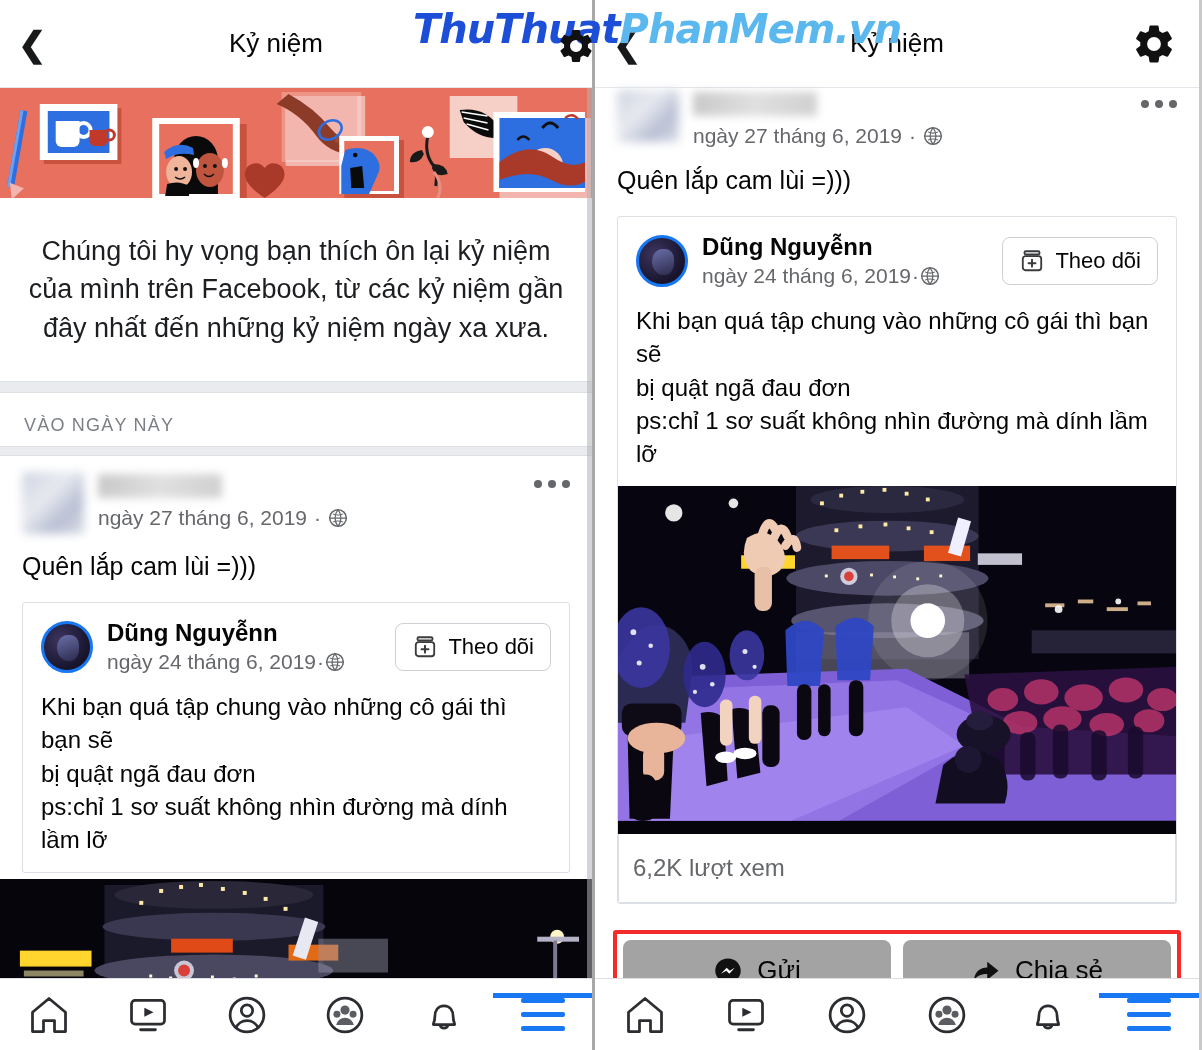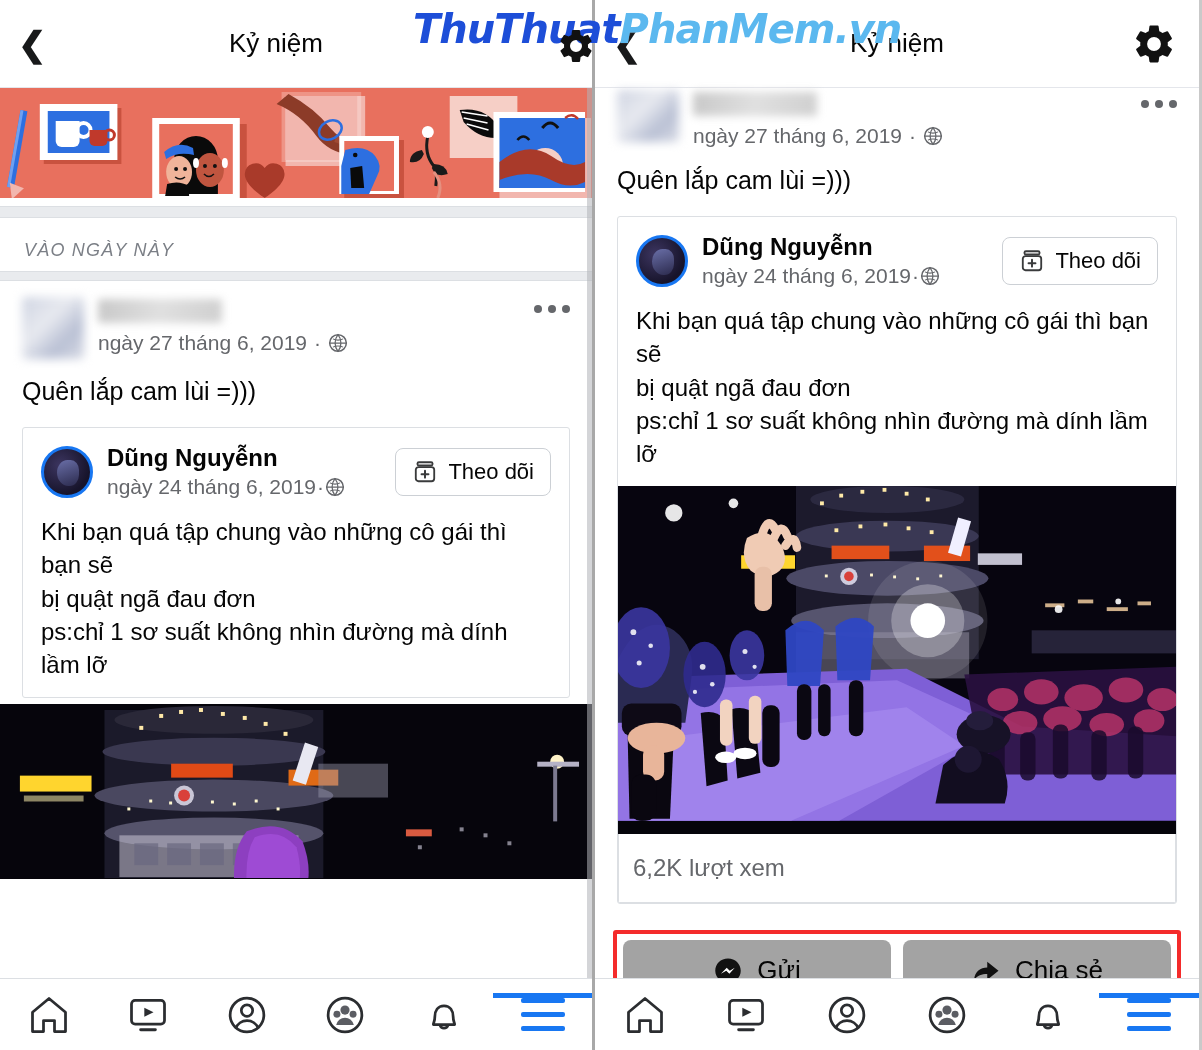--- a/index.html
+++ b/index.html
@@ -50,21 +50,21 @@
 
   
   .banner { width: 100%; height: 118px; position: relative; overflow: hidden; background:#e8705e; }
 
   .intro {
     padding: 26px 22px 34px;
     text-align: center; font-size: 27px; line-height: 1.42; color: #1c1e21;
   }
   .sep { height: 12px; background: #e9ebee; border-top:1px solid #dcdfe3; border-bottom:1px solid #dcdfe3; }
 
-  .onthisday { padding: 22px 24px 10px; font-style: italic; }
+  .onthisday { padding: 22px 24px 10px; }
   .otd-label { font-size: 18px; letter-spacing: 1.2px; color: #7b7f86; font-weight: 400; }
   .otd-value { font-size: 31px; font-weight: 700; color: #0b0c0d; margin-top: 8px; }
 
   
   .post { padding: 16px 22px 0; position: relative; }
   .post-head { display: flex; align-items: flex-start; gap: 14px; position: relative; }
   .blur-avatar {
     width: 62px; height: 62px; flex: none; border-radius: 4px;
     background: linear-gradient(135deg,#cfd4e2 0%,#e8eaf0 40%,#b9c0d4 70%,#d9dce6 100%);
     filter: blur(5px);
@@ -237,20 +237,21 @@
         <circle cx="548" cy="78" r="18" fill="#f6cfc6"></circle>
         <path d="M502 74 q28 -22 52 -6 q20 14 34 6 v26 h-86z" fill="#a93a2a"></path>
         <path d="M502 92 q30 -12 52 0 q18 10 34 2 v6 h-86z" fill="#2d6fe0"></path>
         <path d="M520 52 q6 -7 12 0" stroke="#111" stroke-width="2.6" fill="none"></path>
         <path d="M545 40 q8 -10 16 0" stroke="#111" stroke-width="3" fill="none"></path>
         <path d="M568 30 q7 -6 13 1" stroke="#c0392b" stroke-width="2.4" fill="none"></path>
         <rect x="0" y="110" width="595" height="8" fill="#ffffff"></rect>
       </svg>
     </div>
 
+    <div class="intro">Chúng tôi hy vọng bạn thích ôn lại kỷ niệm của mình trên Facebook, từ các kỷ niệm gần đây nhất đến những kỷ niệm ngày xa xưa.</div>
 
     <div class="sep"></div>
 
     <div class="onthisday">
       <div class="otd-label">VÀO NGÀY NÀY</div>
     </div>
 
     <div class="sep" style="height:10px"></div>
 
     <div class="post">

